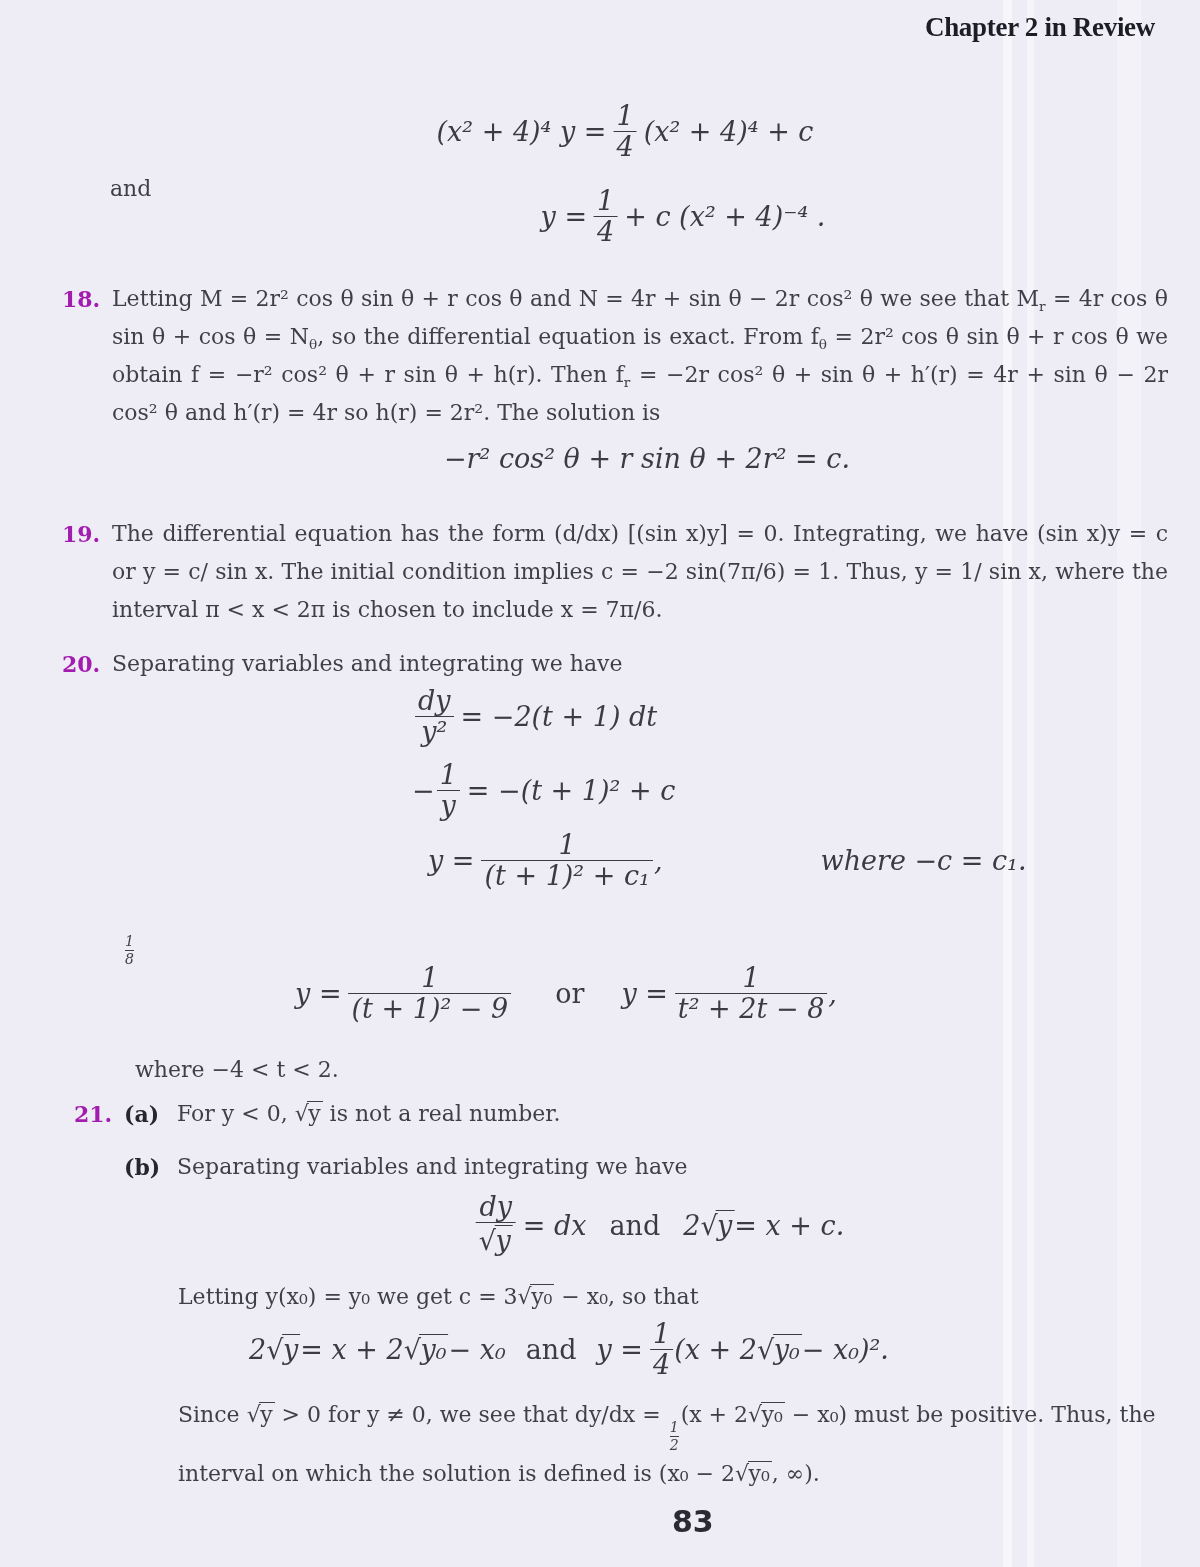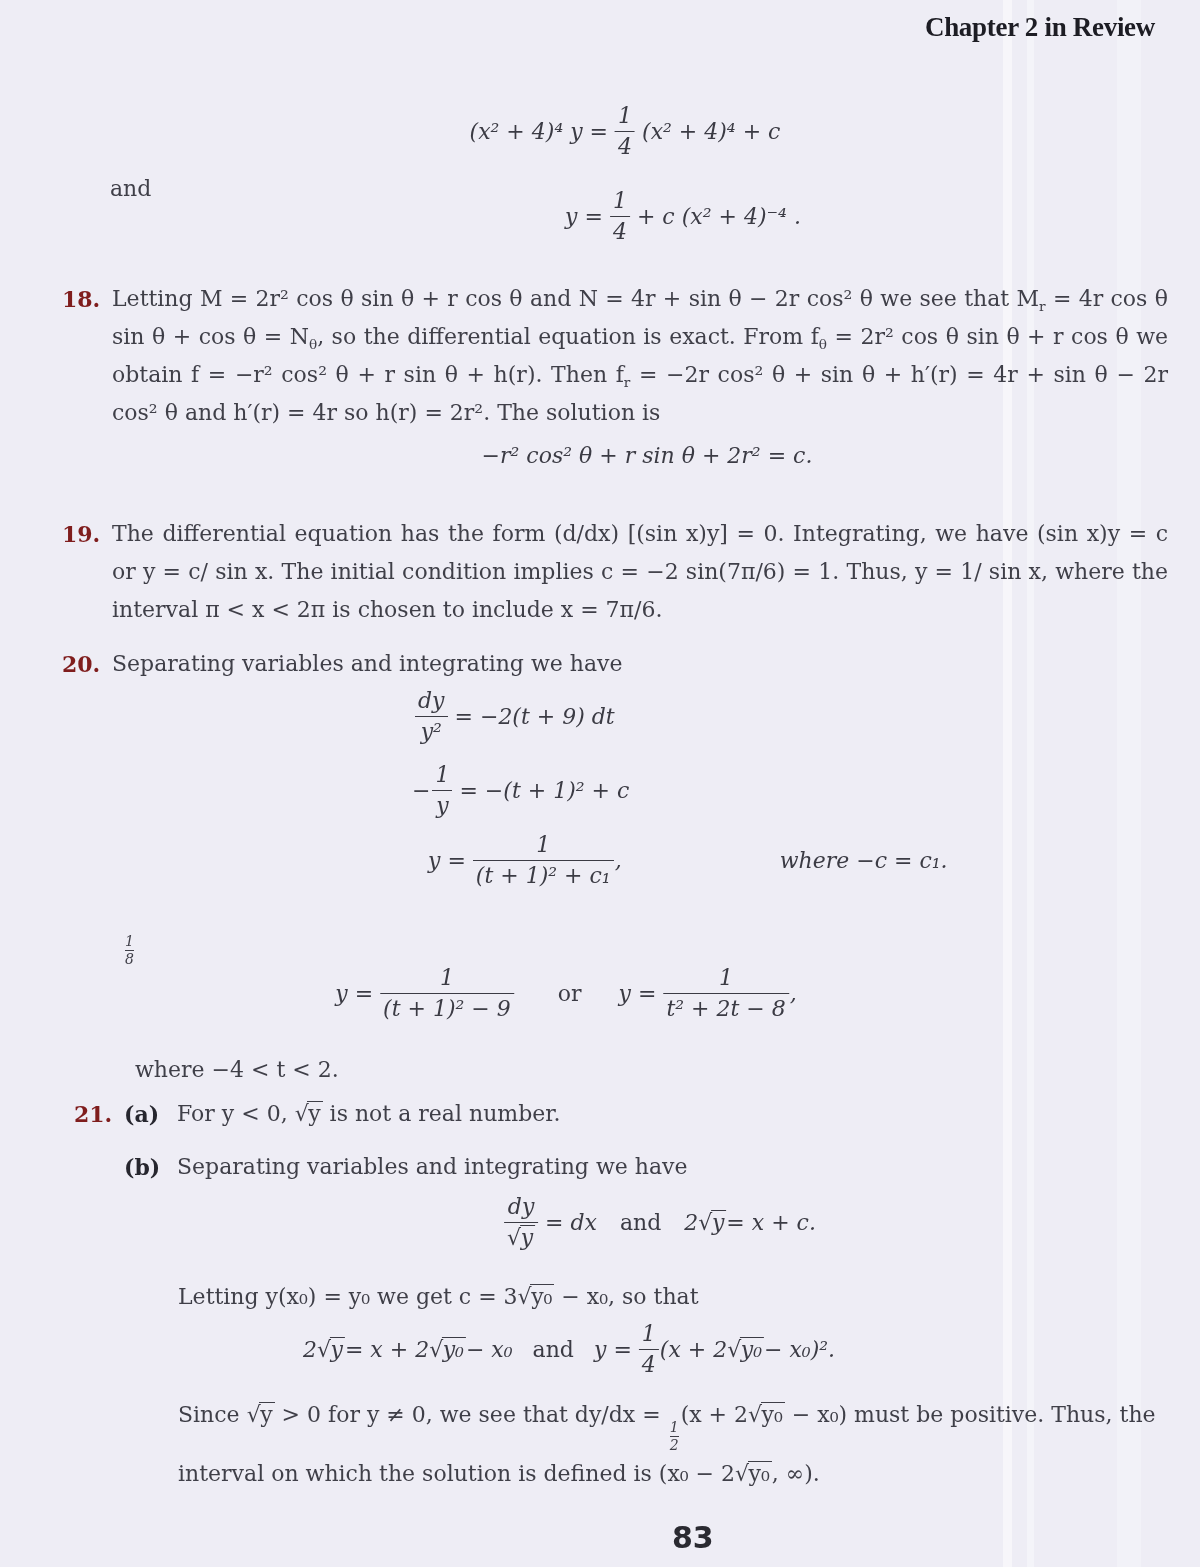--- a/index.html
+++ b/index.html
@@ -11,53 +11,53 @@
   }
   .stripe{position:absolute;top:0;bottom:0;pointer-events:none;}
   .header{
     position:absolute;top:12px;right:45px;
     font-family:"Liberation Serif", serif;font-weight:bold;
     font-size:27px;color:#1d1d24;letter-spacing:-0.3px;
   }
   
   .deq{
     position:absolute;display:flex;align-items:center;
-    font-size:22px;font-style:italic;color:#3b3b44;white-space:nowrap;
+    font-size:27px;font-style:italic;color:#3b3b44;white-space:nowrap;
   }
   .deq.centered{transform:translateX(-50%);}
   .frac{display:inline-flex;flex-direction:column;align-items:center;margin:0 7px;vertical-align:middle;}
   .frac .fnum,.frac .fden{line-height:26px;padding:0 3px;display:block;}
   .frac .fbar{align-self:stretch;height:0;border-top:1.6px solid currentColor;margin:2px 0;}
   .frac.mr0{margin-right:1px;}
   .conn{font-style:normal;}
   .conn-sm{margin:0 20px;}
   .conn-md{margin:0 23px;}
   .conn-lg{margin:0 37px;}
   .note{font-style:italic;margin-left:158px;}
   
   .sqrt{white-space:nowrap;}
   .sqrt .sq{margin-right:-1.5px;}
   .sqrt .rad{display:inline-block;border-top:1.5px solid currentColor;line-height:1.12;padding:0 2px 0 1px;}
   
   .ifrac{display:inline-flex;flex-direction:column;align-items:center;font-size:14px;line-height:15px;vertical-align:-10px;margin:0 2px;font-style:italic;}
   .ifrac .fbar{align-self:stretch;height:0;border-top:1.3px solid currentColor;margin:1px 0;}
   
   .problem{position:absolute;left:62px;width:1106px;display:grid;grid-template-columns:50px 1fr;}
-  .problem .num{font-weight:bold;color:#7f1d1d;font-size:22px;line-height:38px;}
+  .problem .num{font-weight:bold;color:#a21caf;font-size:22px;line-height:38px;}
   .ptext{font-size:22px;line-height:38px;text-align:justify;}
   .ptext sub{font-size:0.62em;line-height:0;}
   .line{position:absolute;font-size:22px;line-height:34px;white-space:nowrap;}
   .p21body .subrow{display:grid;grid-template-columns:53px 1fr;}
   .p21body .plabel{font-weight:bold;color:#26262e;font-size:22px;line-height:34px;}
   .p21body .ptext{white-space:nowrap;text-align:left;line-height:34px;}
   .rowb{margin-top:19px;}
   .footer{
     position:absolute;top:1504px;left:672px;
     font-family:"DejaVu Sans", sans-serif;font-weight:bold;
-    font-size:30px;color:#2a2a31;margin-top:16px;
+    font-size:30px;color:#2a2a31;
   }
 </style>
 </head>
 <body>
 
 <div class="stripe" style="left:1003px;width:9px;background:rgba(255,255,255,0.5);"></div>
 <div class="stripe" style="left:1027px;width:7px;background:rgba(255,255,255,0.38);"></div>
 <div class="stripe" style="left:1117px;width:24px;background:rgba(255,255,255,0.28);"></div>
 
 <div class="header">Chapter 2 in Review</div>
@@ -102,21 +102,21 @@
   <span class="num">20.</span>
   <div class="ptext">Separating variables and integrating we have</div>
 </div>
 
 <div class="deq" style="left:415px;top:688px;">
     <span class="frac" style="margin-left:0;">
       <span class="fnum">dy</span>
       <span class="fbar"></span>
       <span class="fden">y²</span>
     </span>
-    <span>= −2(t + 9) dt</span>
+    <span>= −2(t + 1) dt</span>
   </div>
 
 <div class="deq" style="left:412px;top:762px;">
     <span>−</span>
     <span class="frac" style="margin-left:2px;">
       <span class="fnum">1</span>
       <span class="fbar"></span>
       <span class="fden">y</span>
     </span>
     <span>= −(t + 1)² + c</span>

